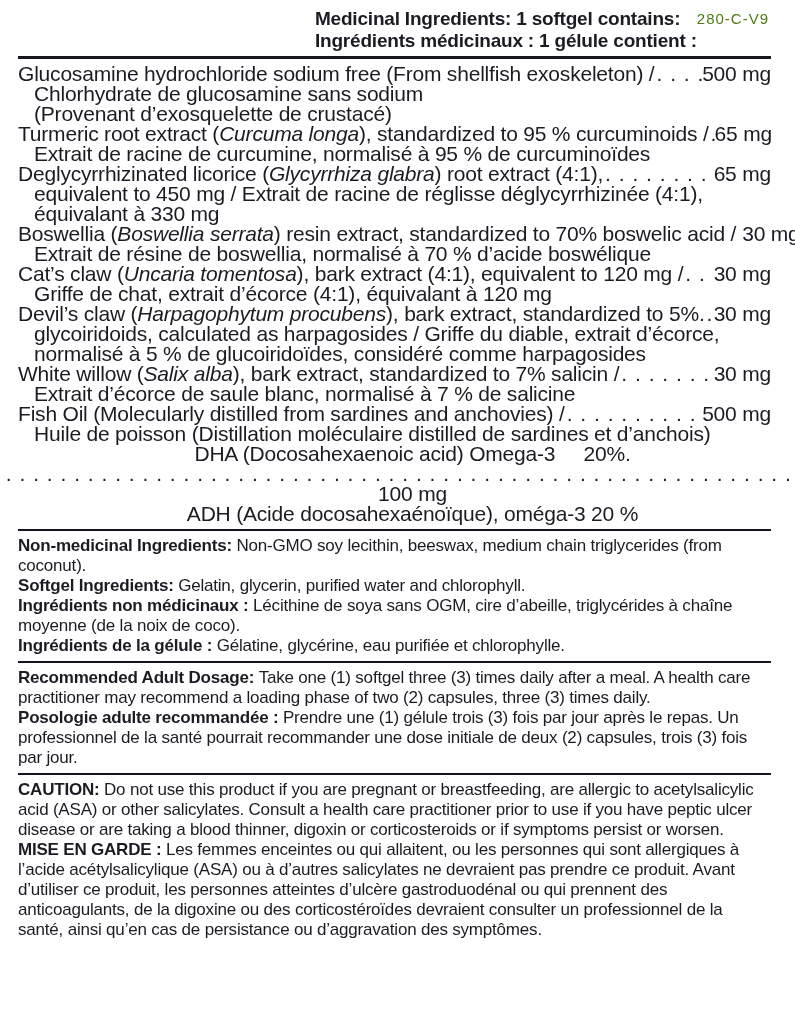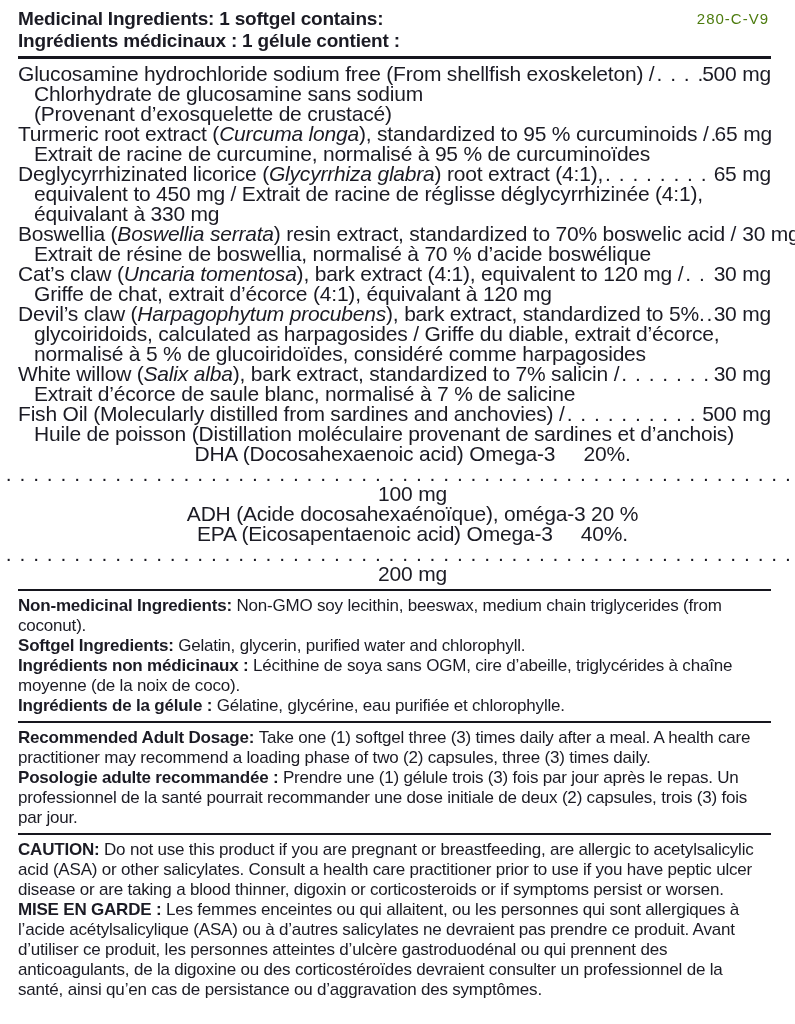--- a/index.html
+++ b/index.html
@@ -5,21 +5,21 @@
   * { box-sizing: border-box; margin: 0; padding: 0; }
   html, body {
     width: 795px; height: 1024px;
     background: #ffffff;
     overflow: hidden;
     font-family: "Liberation Sans", sans-serif;
     color: #1b1b24;
   }
   .label { padding: 8px 24px 0 18px; width: 795px; }
 
-  .header { display: flex; justify-content: space-between; align-items: flex-start; }
+  .header { display: flex; justify-content: flex-end; align-items: flex-start; }
   .titles { font-weight: bold; font-size: 19px; line-height: 22px; letter-spacing: -0.2px; }
   .code { color: #4d7c0f; font-size: 15px; letter-spacing: 1px; padding-top: 2px; padding-right: 2px; }
 
   .rule { border: 0; border-top: 2px solid #16161e; margin: 4px 0; }
   .rule.thick { border-top-width: 3px; }
 
   .ing-line {
     display: flex; align-items: center;
     font-size: 21px; line-height: 20px; letter-spacing: -0.2px;
   }
@@ -120,34 +120,29 @@
       </div>
       <div class="ing-line indent1">
         <span class="txt"><span>Extrait d’écorce de saule blanc, normalisé à 7 % de salicine</span></span>
       </div>
       <div class="ing-line indent0">
         <span class="txt"><span>Fish Oil (Molecularly distilled from sardines and anchovies) /</span></span>
         <span class="leader"></span>
         <span class="amt">500 mg</span>
       </div>
       <div class="ing-line indent1">
-        <span class="txt"><span>Huile de poisson (Distillation moléculaire provenant de sardines et d’anchois)</span></span>
+        <span class="txt"><span>Huile de poisson (Distillation moléculaire distilled de sardines et d’anchois)</span></span>
       </div>
       <div class="ing-line indent2">
         <span class="txt"><span>DHA (Docosahexaenoic acid) Omega-3     20%.</span></span>
         <span class="leader"></span>
         <span class="amt">100 mg</span>
       </div>
       <div class="ing-line indent2">
         <span class="txt"><span>ADH (Acide docosahexaénoïque), oméga-3 20 %</span></span>
-      </div>
-      <div class="ing-line indent2">
-        <span class="txt"><span>EPA (Eicosapentaenoic acid) Omega-3     40%.</span></span>
-        <span class="leader"></span>
-        <span class="amt">200 mg</span>
       </div>
     </div>
 
   <hr class="rule">
 
   <div class="section" id="sec-nonmedicinal">
       <p class="para"><span class="bd">Non-medicinal Ingredients: </span><span>Non-GMO soy lecithin, beeswax, medium chain triglycerides (from coconut).</span></p>
       <p class="para"><span class="bd">Softgel Ingredients: </span><span>Gelatin, glycerin, purified water and chlorophyll.</span></p>
       <p class="para"><span class="bd">Ingrédients non médicinaux : </span><span>Lécithine de soya sans OGM, cire d’abeille, triglycérides à chaîne moyenne (de la noix de coco).</span></p>
       <p class="para"><span class="bd">Ingrédients de la gélule : </span><span>Gélatine, glycérine, eau purifiée et chlorophylle.</span></p>

